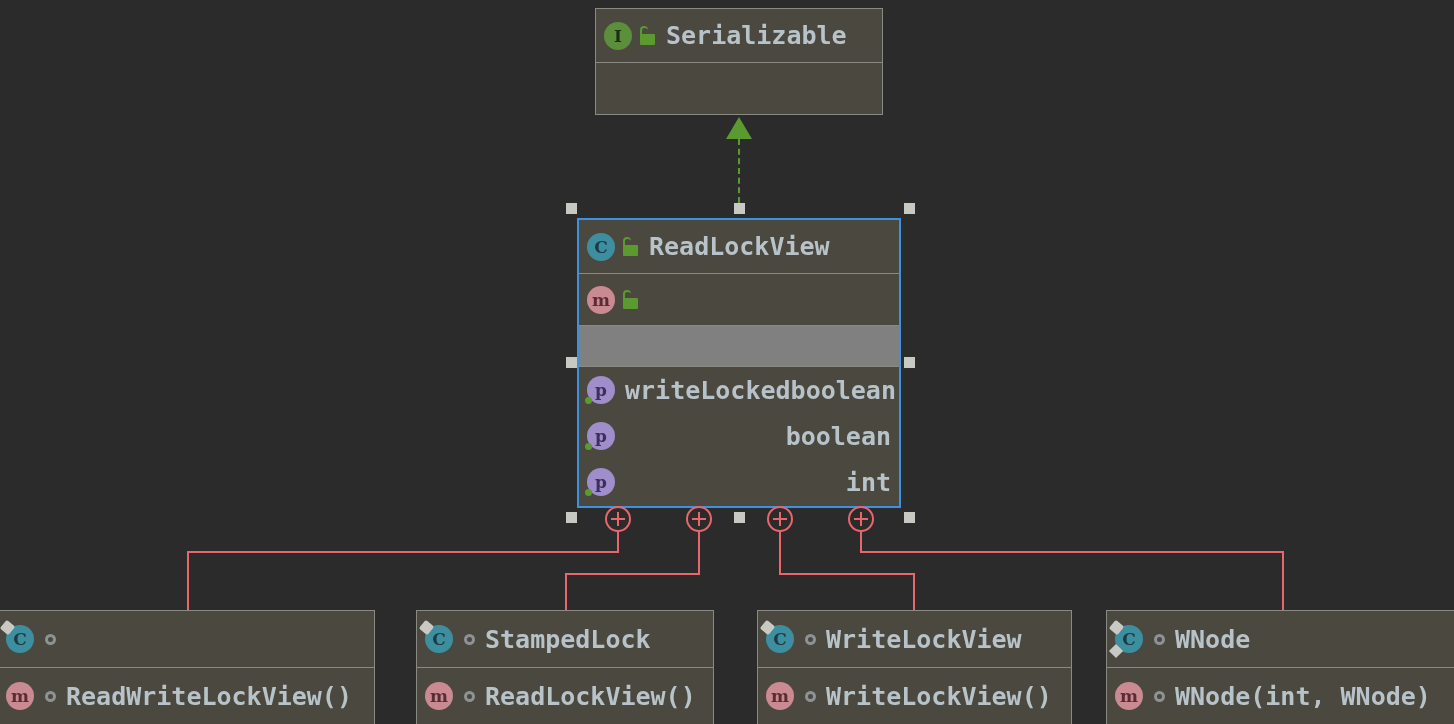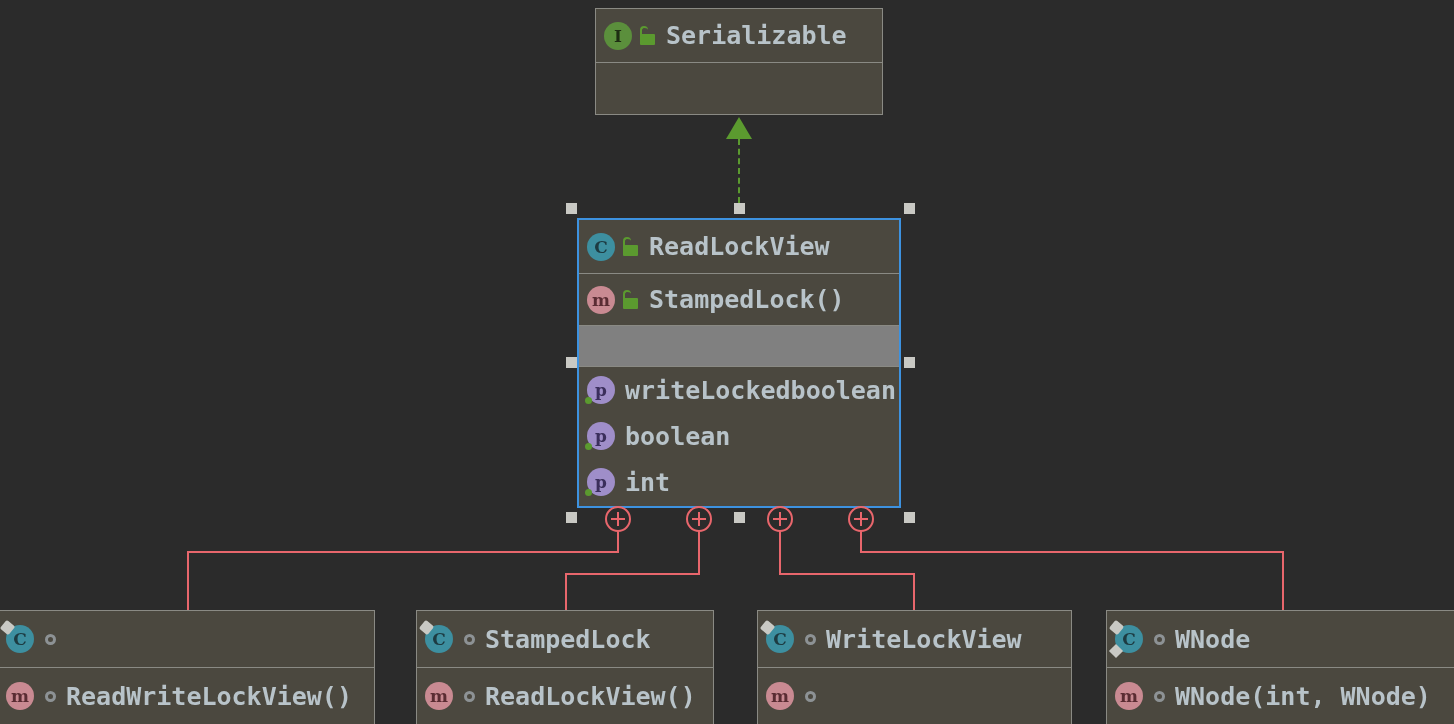--- a/index.html
+++ b/index.html
@@ -45,21 +45,21 @@
   .row-label {
     color: #b8c3c9;
     font-size: 25px;
     letter-spacing: 0px;
     margin-left: 10px;
     font-weight: bold;
   }
   .row-label.spread {
     flex: 1;
     display: flex;
-    justify-content: space-between;
+    justify-content: flex-end;
   }
   .row-label .ty { color: #b8c3c9; }
 
   
   .ic {
     position: relative;
     flex: 0 0 auto;
     display: inline-block;
   }
   .ic-circ {
@@ -221,21 +221,20 @@
       </div>
     </div>
 
     <div class="node-section">
       <div class="node-row" style="height:51px;">
         <span class="ic ic-circ ic-method">m</span>
         <span class="ic ic-lock">
           <span class="shackle"></span>
             <span class="body"></span>
         </span>
-        <span class="row-label">StampedLock()</span>
       </div>
     </div>
 
     <div class="node-section empty-selected" style="height:40px;">
       <div class="node-row" style="height:40px;"></div>
     </div>
 
     <div class="node-section" style="border-bottom:none;">
       <div class="node-row" style="height:46px;">
         <span class="ic ic-circ ic-prop green-dot">p</span>
@@ -327,20 +326,21 @@
       <div class="node-row title-row" style="height:56px;">
         <span class="ic ic-circ ic-class inner">C</span>
         <span class="ic ic-pkg"></span>
         <span class="row-label">WriteLockView</span>
       </div>
     </div>
     <div class="node-section" style="border-bottom:none;">
       <div class="node-row" style="height:56px;">
         <span class="ic ic-circ ic-method">m</span>
         <span class="ic ic-pkg"></span>
+        <span class="row-label">WriteLockView()</span>
       </div>
     </div>
   </div>
 
   <div class="uml-node" style="left:1106px; top:610px; width:352px; height:118px;">
     <div class="node-section">
       <div class="node-row title-row" style="height:56px;">
         <span class="ic ic-circ ic-class inner final">C</span>
         <span class="ic ic-pkg"></span>
         <span class="row-label">WNode</span>

